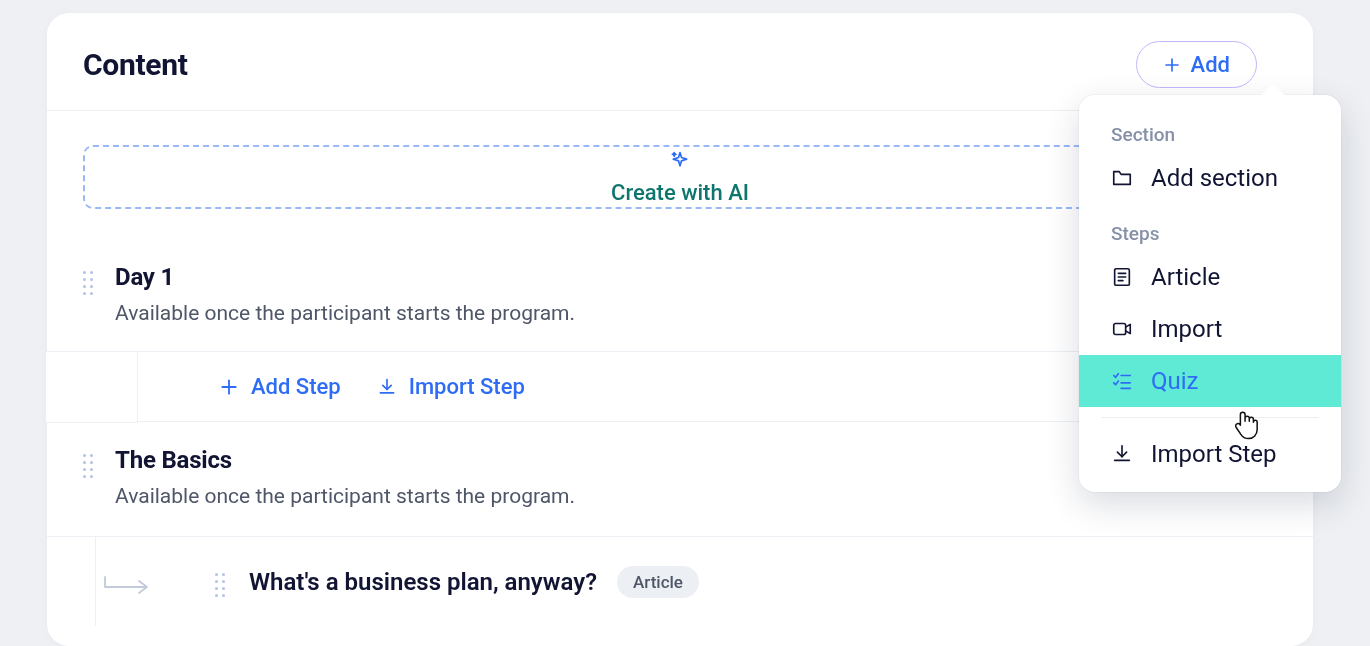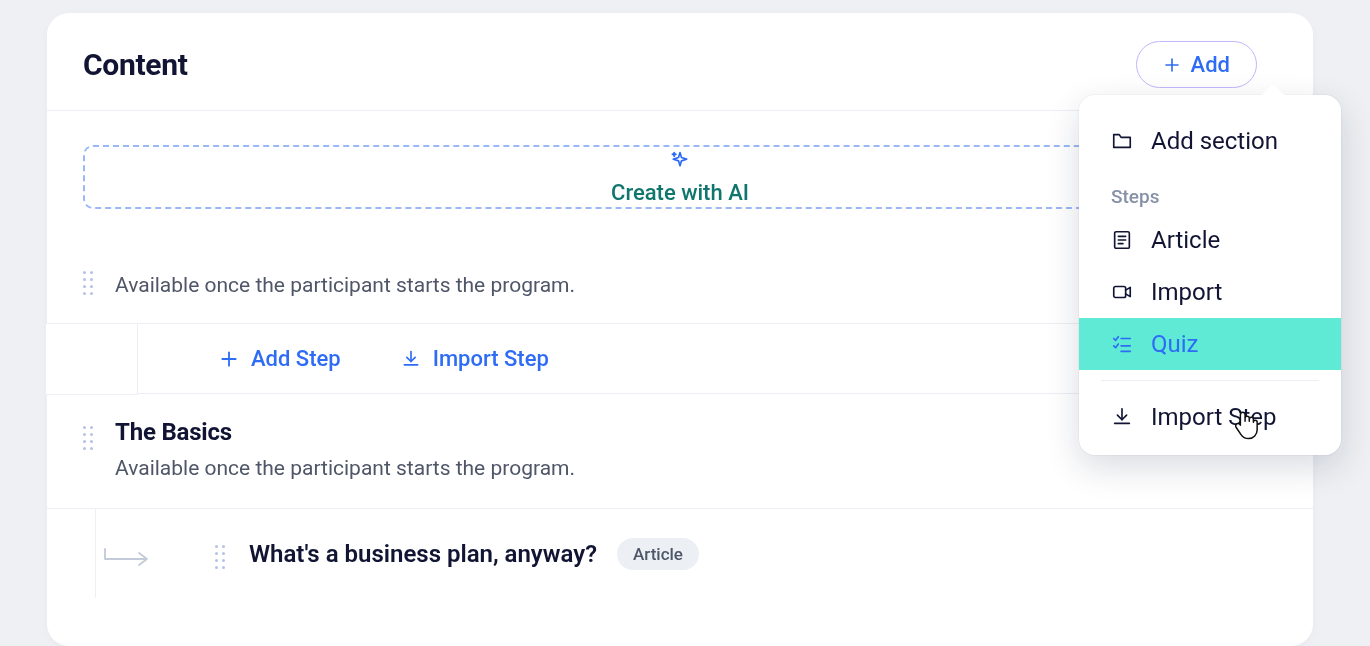--- a/index.html
+++ b/index.html
@@ -107,21 +107,21 @@
     margin-top: 10px;
     font-size: 21px;
     color: #4e5668;
   }
 
   
   .actions-row {
     margin-top: 26px;
     display: flex;
     align-items: center;
-    gap: 60px;
+    gap: 36px;
     border-top: 1px solid #eceff3;
     border-bottom: 1px solid #eceff3;
     padding: 22px 0 22px 124px;
     margin-left: -36px;
     margin-right: -36px;
   }
   .actions-row .outcrop {
     position: absolute;
     left: -1px;
     width: 92px;
@@ -277,20 +277,21 @@
         <span></span>
           <span></span>
           <span></span>
           <span></span>
           <span></span>
           <span></span>
           <span></span>
           <span></span>
       </div>
       <div>
+        <div class="section-title">Day 1</div>
         <div class="section-sub">Available once the participant starts the program.</div>
       </div>
     </div>
 
     <div class="actions-row" style="position:relative;">
       <div class="outcrop"></div>
       <div class="action-link" style="margin-left:48px;">
         <svg viewBox="0 0 24 24" stroke-width="2.2" stroke-linecap="round">
           <line x1="12" y1="4" x2="12" y2="20"></line>
           <line x1="4" y1="12" x2="20" y2="12"></line>
@@ -343,20 +344,21 @@
           <span></span>
       </div>
       <div class="step-title">What's a business plan, anyway?</div>
       <div class="step-type-badge">Article</div>
     </div>
   </div>
 
 </div>
 
 <div class="dropdown">
+  <div class="group-label">Section</div>
   <div class="item">
     <svg viewBox="0 0 24 24" stroke-width="1.8" stroke-linejoin="round" stroke-linecap="round">
       <path d="M3 7 L3 19 L21 19 L21 8 L11 8 L9 5 L3 5 Z"></path>
     </svg>
     <span>Add section</span>
   </div>
 
   <div class="group-label" style="padding-top:18px;">Steps</div>
 
   <div class="item">

